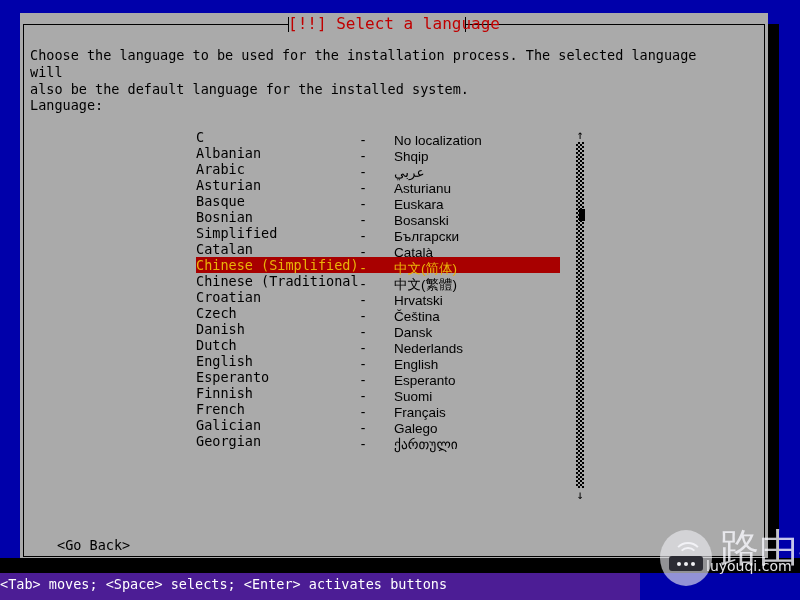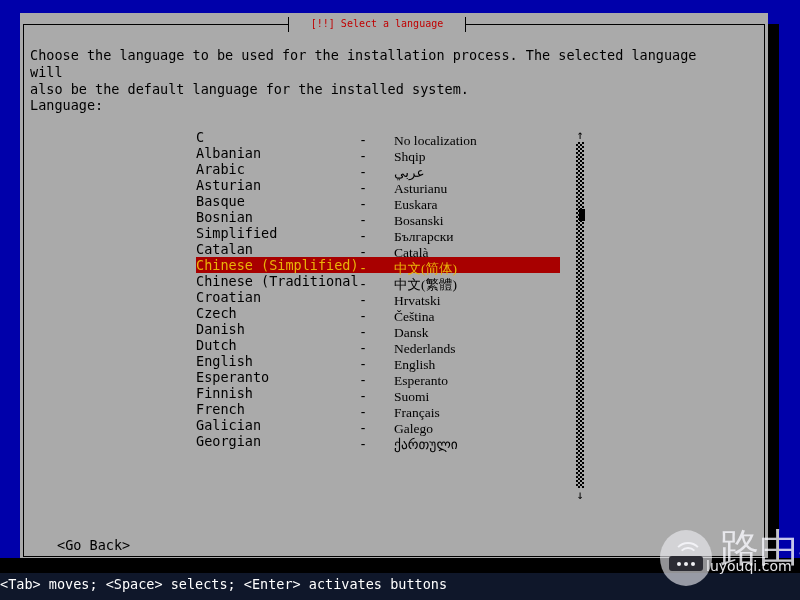--- a/index.html
+++ b/index.html
@@ -85,21 +85,21 @@
     background: #000000;
   }
 
   #window-title {
     position: absolute;
     left: 288px;
     top: 15px;
     width: 178px;
     text-align: center;
     color: #c00000;
-    font-size: 10px;
+    font-size: 16px;
     line-height: 18px;
     white-space: pre;
     letter-spacing: 0px;
   }
 
   
   #intro {
     position: absolute;
     left: 30px;
     top: 47px;
@@ -143,21 +143,21 @@
     overflow: hidden;
   }
   .col-dash {
     display: inline-block;
     width: 35px;
     white-space: pre;
   }
   .col-native {
     display: inline-block;
     white-space: pre;
-    font-family: Liberation Serif, serif;
+    font-family: Liberation Sans, sans-serif;
   }
 
   
   #scrollbar {
     position: absolute;
     left: 574px;
     top: 129px;
     width: 12px;
     height: 372px;
   }
@@ -222,23 +222,23 @@
     width: 20px;
     height: 558px;
     background: #0000aa;
   }
 
   
   #statusbar {
     position: absolute;
     left: 0;
     top: 573px;
-    width: 800px;
+    width: 640px;
     height: 27px;
-    background: #0f172a;
+    background: #4c1d95;
     color: #ffffff;
     line-height: 22px;
     white-space: pre;
     padding-left: 0px;
     box-sizing: border-box;
   }
 
   
   #watermark {
     position: absolute;

